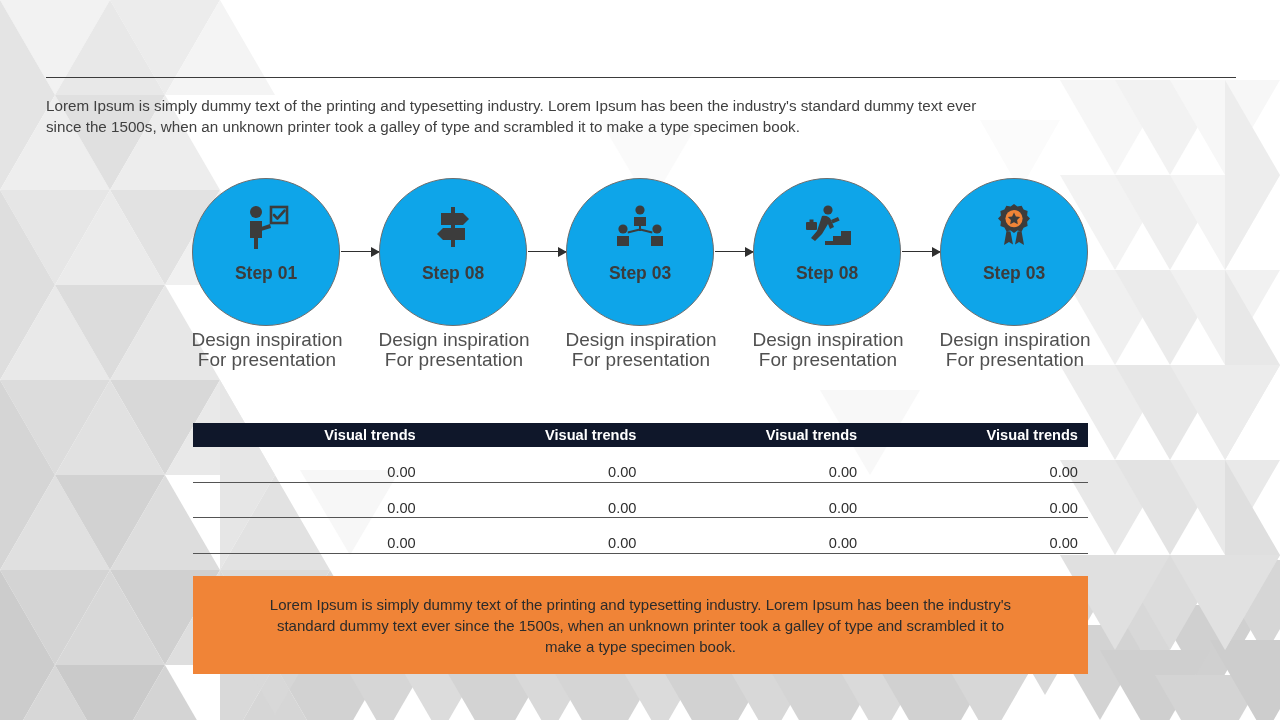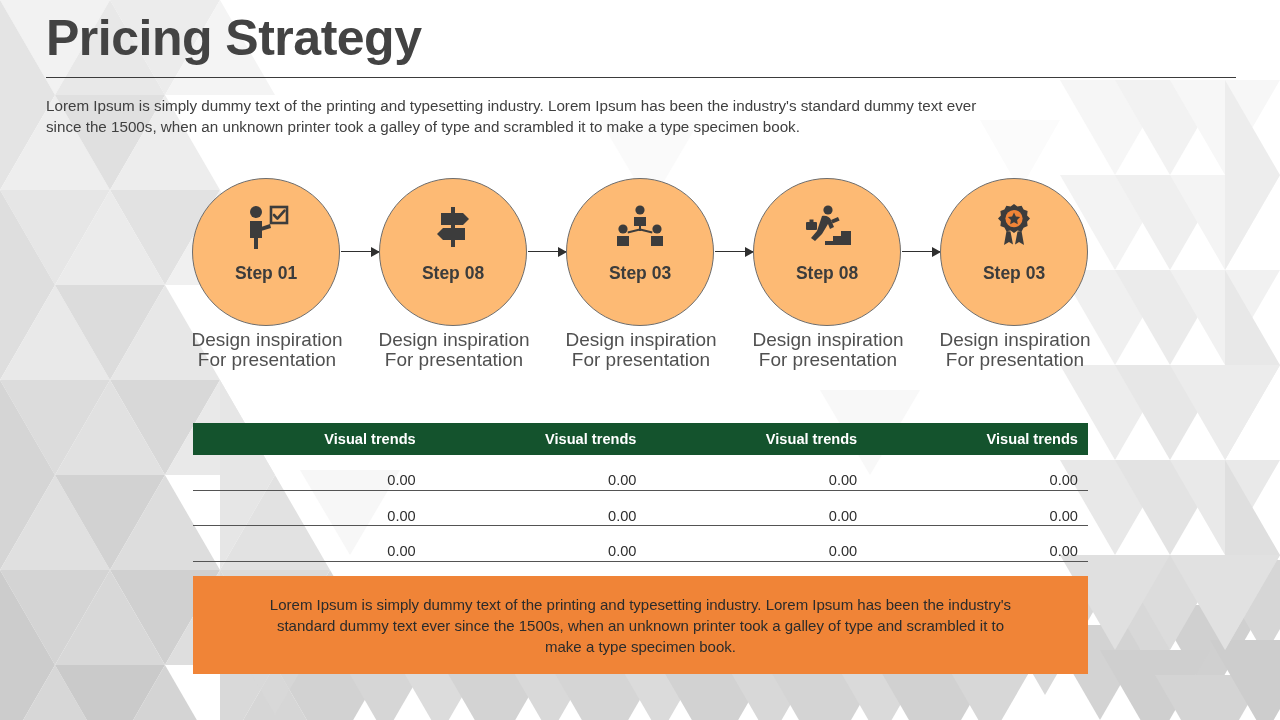--- a/index.html
+++ b/index.html
@@ -31,21 +31,21 @@
     font-size:15.2px;color:#404040;line-height:20.5px;
   }
 
   
   .steps{position:absolute;left:0;top:178px;width:1280px;height:200px;}
   .step{
     position:absolute;top:0;width:150px;height:150px;
   }
   .circle{
     position:relative;width:148px;height:148px;border-radius:50%;
-    background:#fdba74;border:1.3px solid #6d6d6d;
+    background:#0ea5e9;border:1.3px solid #6d6d6d;
     box-sizing:border-box;
   }
   .circle .glyph{
     position:absolute;left:0;right:0;top:22px;height:52px;
     display:flex;align-items:center;justify-content:center;
   }
   .circle .glyph svg{display:block;}
   .step-label{
     position:absolute;left:0;right:0;top:84px;
     text-align:center;font-size:17.5px;font-weight:bold;color:#3c3c3c;
@@ -63,21 +63,21 @@
   }
   .connector .head{
     position:absolute;right:-1px;top:-4px;width:0;height:0;
     border-top:5px solid transparent;border-bottom:5px solid transparent;
     border-left:9px solid #2f2f2f;
   }
 
   
   .table{position:absolute;left:193px;top:423px;width:895px;}
   .thead{
-    display:flex;background:#14532d;height:32px;align-items:center;
+    display:flex;background:#0f172a;height:24px;align-items:center;
   }
   .thead .th{
     font-size:14.6px;font-weight:bold;color:#ffffff;text-align:right;
     padding-right:10px;box-sizing:border-box;
   }
   .trow{
     display:flex;height:34.5px;align-items:center;
     border-bottom:1.6px solid #545454;
   }
   .trow .td{
@@ -192,21 +192,20 @@
       <polygon points="600,120 700,120 650,205" fill="#fafafa"></polygon>
       <polygon points="820,390 920,390 870,475" fill="#f8f8f8"></polygon>
       <polygon points="300,470 400,470 350,555" fill="#f7f7f7"></polygon>
       <polygon points="980,120 1060,120 1020,190" fill="#fbfbfb"></polygon>
     </g>
   </svg>
 </div>
 
 <div id="slide">
 
-  <div class="title">Pricing Strategy</div>
   <div class="title-rule"></div>
   <div class="intro">Lorem Ipsum is simply dummy text of the printing and typesetting industry. Lorem Ipsum has been the industry's standard dummy text ever since the 1500s, when an unknown printer took a galley of type and scrambled it to make a type specimen book.</div>
 
   <div class="steps">
 
     <div class="step" style="left:192px;">
       <div class="circle">
         <div class="glyph">
           <svg width="46" height="44" viewBox="0 0 46 44">
             <g fill="#3c3c3c">

